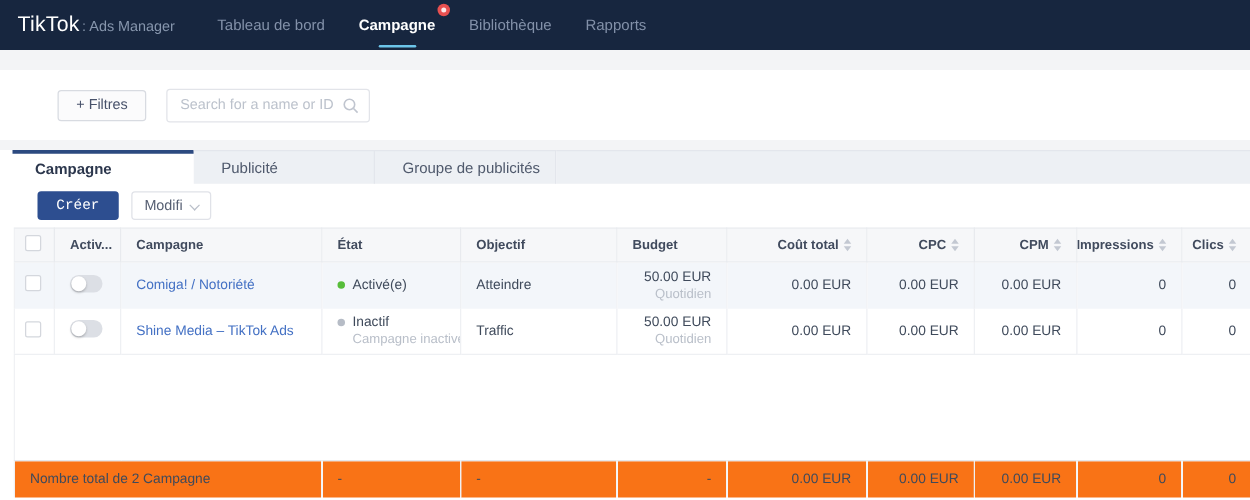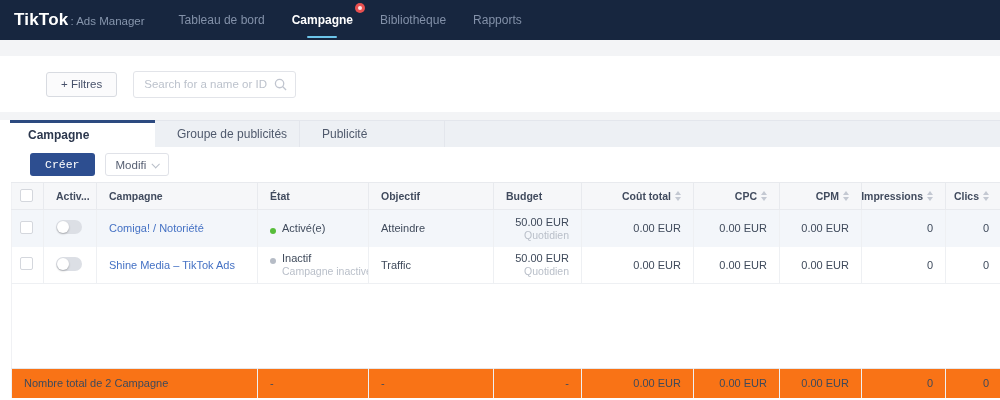--- a/index.html
+++ b/index.html
@@ -2,21 +2,21 @@
 <html><head>
 <meta charset="utf-8">
 <style>
   * { margin:0; padding:0; box-sizing:border-box; }
   html,body { width:1000px; height:400px; overflow:hidden; background:#fff;
               font-family:"Liberation Sans", sans-serif; color:#3f4a5b; }
 
   
   .nav { height:40px; background:#17263f; display:flex; align-items:center; padding-left:14px; }
   .logo { display:flex; align-items:baseline; white-space:nowrap; }
-  .logo-main { color:#fff; font-size:17px; font-weight:bold; letter-spacing:.2px; }
+  .logo-main { color:#fff; font-size:17px; font-weight:normal; letter-spacing:.2px; }
   .logo-suffix { color:#8796ad; font-size:11.5px; margin-left:2px; }
   .nav-menu { display:flex; margin-left:32px; gap:23px; }
   .nav-item { position:relative; font-size:12px; color:#8391a9; cursor:pointer; padding:4px 2px; }
   .nav-item.active { color:#fff; font-weight:bold; }
   .nav-item.active .underline { position:absolute; left:50%; transform:translateX(-50%);
       bottom:-7px; width:30px; height:2px; background:#6cc5ea; border-radius:1px; }
   .badge { position:absolute; top:-6px; right:-10px; width:10px; height:10px; border-radius:50%;
       background:#e85050; }
   .badge::after { content:''; position:absolute; left:3px; top:3px; width:4px; height:4px;
       border-radius:50%; background:#fde8e8; }
@@ -74,21 +74,21 @@
   td.c-check, th.c-check { padding-left:8px; }
 
   .checkbox { display:inline-block; width:13px; height:13px; background:#fff;
       border:1px solid #d4d7dd; border-radius:2px; cursor:pointer; }
   .toggle { display:inline-block; width:26px; height:14px; border-radius:7px; background:#dcdfe5;
       position:relative; cursor:pointer; }
   .toggle::after { content:''; position:absolute; left:1px; top:1px; width:12px; height:12px;
       border-radius:50%; background:#fff; box-shadow:0 1px 2px rgba(0,0,0,.25); }
 
   .link { color:#4471c4; cursor:pointer; }
-  .status-line { display:flex; align-items:flex-end; gap:6px; }
+  .status-line { display:flex; align-items:center; gap:6px; }
   .dot { width:6px; height:6px; border-radius:50%; flex:none; }
   .dot.green { background:#57bd3a; } .dot.gray { background:#b6bcc6; }
   .sub { color:#b9bfc9; font-size:10.5px; margin-top:1px; }
   .status-sub { margin-left:12px; }
   .budget-main { color:#3f4a5b; }
 
   .filler-row td { height:85px; background:#fff; border:none; }
   .footer-row td { height:29px; padding:0 12px; background:#f97316; border-top:1px solid #e5e7eb;
       border-right:1px solid #eef0f3; color:#3f4a5b; }
 </style>
@@ -131,24 +131,24 @@
   </div>
 </div>
 
 <div class="band g2"></div>
 
 <div class="tabs">
   <div class="tab active">
     <span>Campagne</span>
   </div>
   <div class="tab inactive">
+    <span>Publicité</span>
+  </div>
+  <div class="tab inactive">
     <span>Groupe de publicités</span>
-  </div>
-  <div class="tab inactive">
-    <span>Publicité</span>
   </div>
   <div class="tab-filler"></div>
 </div>
 
 <div class="toolbar">
   <button class="btn-create">Créer</button>
   <button class="btn-modify">
     <span>Modifi</span>
     <span class="chevron"></span>
   </button>

